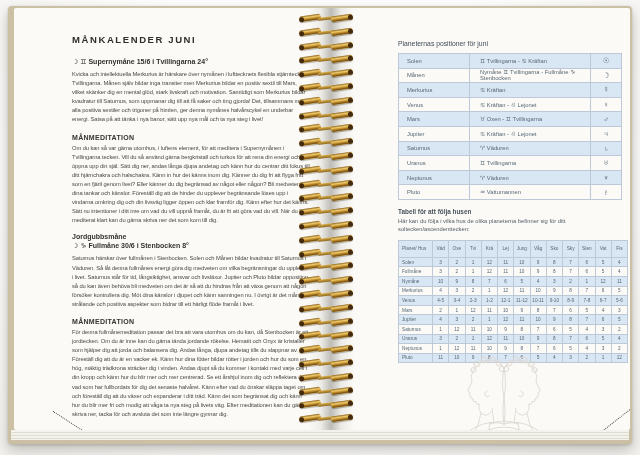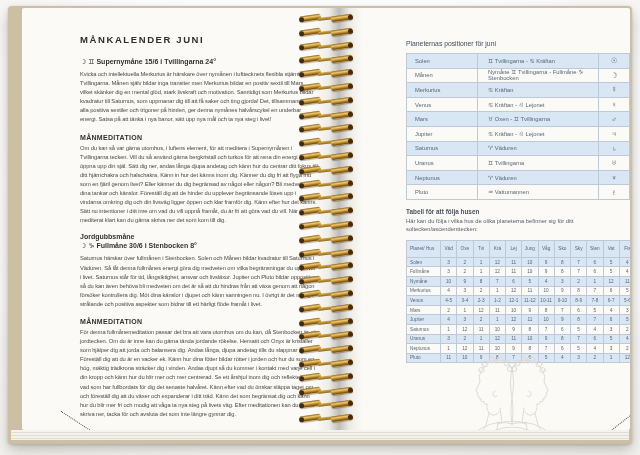--- a/index.html
+++ b/index.html
@@ -11,21 +11,21 @@
   .book{
     position:absolute;left:8px;top:6px;width:624px;height:438px;
     background:#cbbfa4;border-radius:4px;
     box-shadow:0 6px 14px rgba(100,95,85,.38), 0 1px 3px rgba(0,0,0,.18);
   }
   .stack{
     position:absolute;left:3px;right:3px;bottom:4px;height:10px;
     background:repeating-linear-gradient(180deg,#f4f2ec 0 2px,#e0ddd2 2px 3px);
   }
   .pages{
-    position:absolute;left:14px;top:2px;right:2px;height:422px;
+    position:absolute;left:6px;top:2px;right:2px;height:422px;
     background:#fbfaf6;border-radius:2px;overflow:hidden;
   }
   
   .left-content{position:absolute;left:58px;top:26px;width:238px;color:#4c4a45;}
   .l-title{font-size:9.5px;font-weight:700;letter-spacing:1.6px;color:#2f2e2a;margin:0 0 13px 0;}
   .moonhead{font-size:7px;font-weight:700;color:#33322e;margin:0 0 4px 0;}
   .boldline{font-size:7px;font-weight:700;color:#33322e;margin:0 0 2px 0;}
   .subhead{font-size:7px;font-weight:700;letter-spacing:.3px;color:#33322e;margin:9px 0 3px 0;}
   .para{font-size:5.8px;line-height:9.1px;letter-spacing:-.1px;margin:0 0 8px 0;text-align:left;}
   

